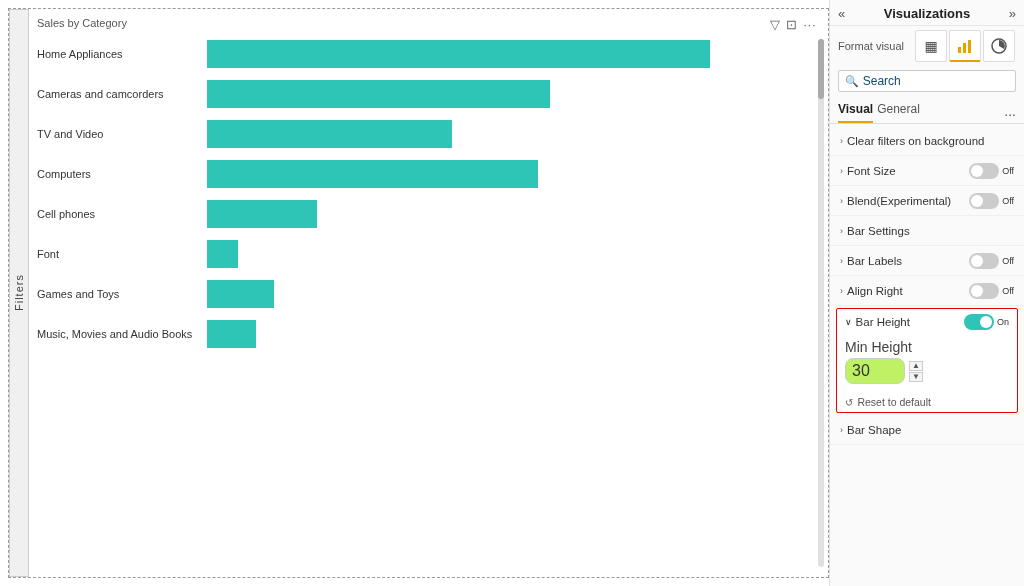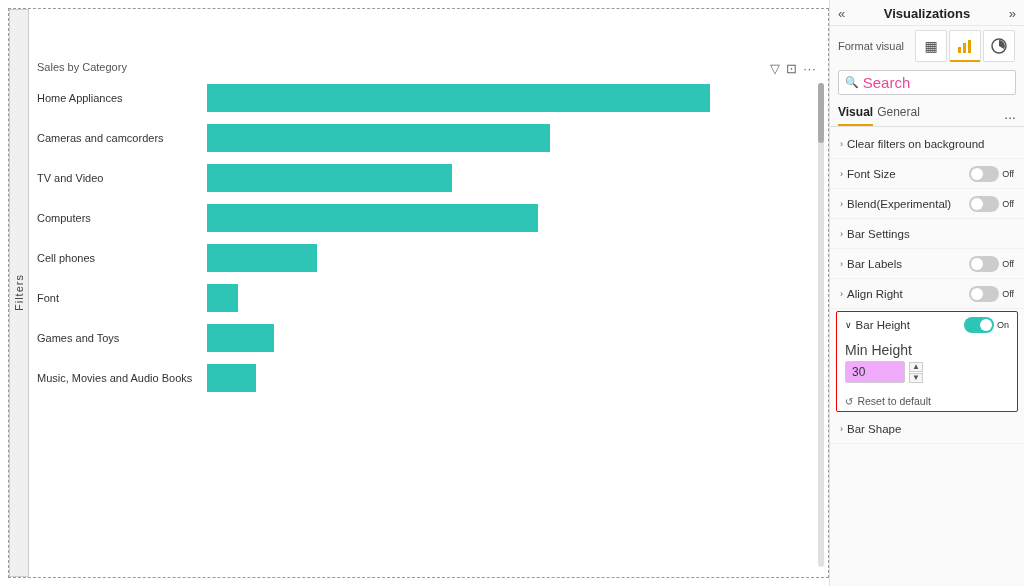--- a/index.html
+++ b/index.html
@@ -160,22 +160,22 @@
 
     .search-icon {
       font-size: 11px;
       color: #888;
       margin-right: 4px;
     }
 
     .search-input {
       border: none;
       outline: none;
-      font-size: 15px;
-      color: #ec4899;
+      font-size: 12px;
+      color: #0c4a6e;
       width: 100%;
       background: transparent;
     }
 
     
     .tabs-row {
       display: flex;
       align-items: center;
       padding: 2px 8px 0 8px;
       border-bottom: 1px solid #e0e0e0;
@@ -313,25 +313,25 @@
 
     .min-height-input-row {
       display: flex;
       align-items: center;
       gap: 4px;
     }
 
     .min-height-input {
       width: 60px;
       border: 1px solid #ccc;
-      border-radius: 2px;
+      border-radius: 8px;
       padding: 3px 6px;
-      font-size: 12px;
+      font-size: 16px;
       color: #333;
-      background: #f0abfc;
+      background: #bef264;
     }
 
     .spinner-btns {
       display: flex;
       flex-direction: column;
       gap: 1px;
     }
 
     .spinner-btn {
       width: 14px;
@@ -383,21 +383,20 @@
       position: relative;
       border: 1.5px dashed #999;
       margin: 8px 0 8px 8px;
     }
 
     .chart-inner {
       flex: 1;
       padding: 8px;
       position: relative;
       overflow: hidden;
-      margin-top: 44px;
     }
 
     .collapse-arrow {
       font-size: 13px;
       color: #555;
       cursor: pointer;
     }
   </style>
 </head>
 <body>

